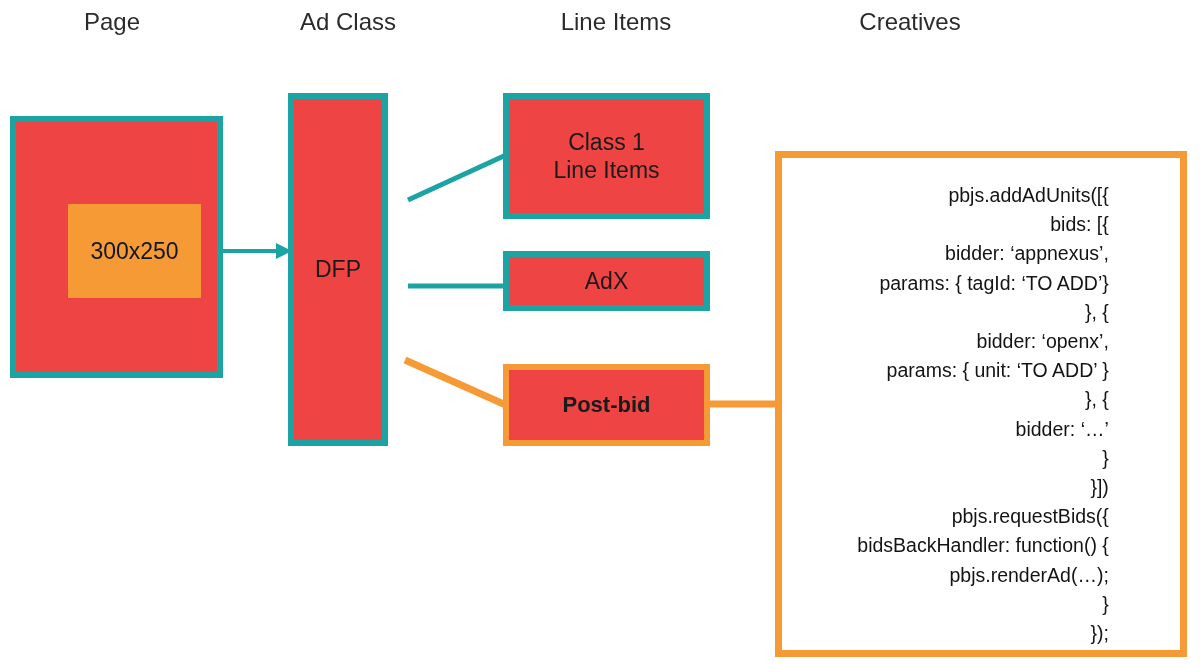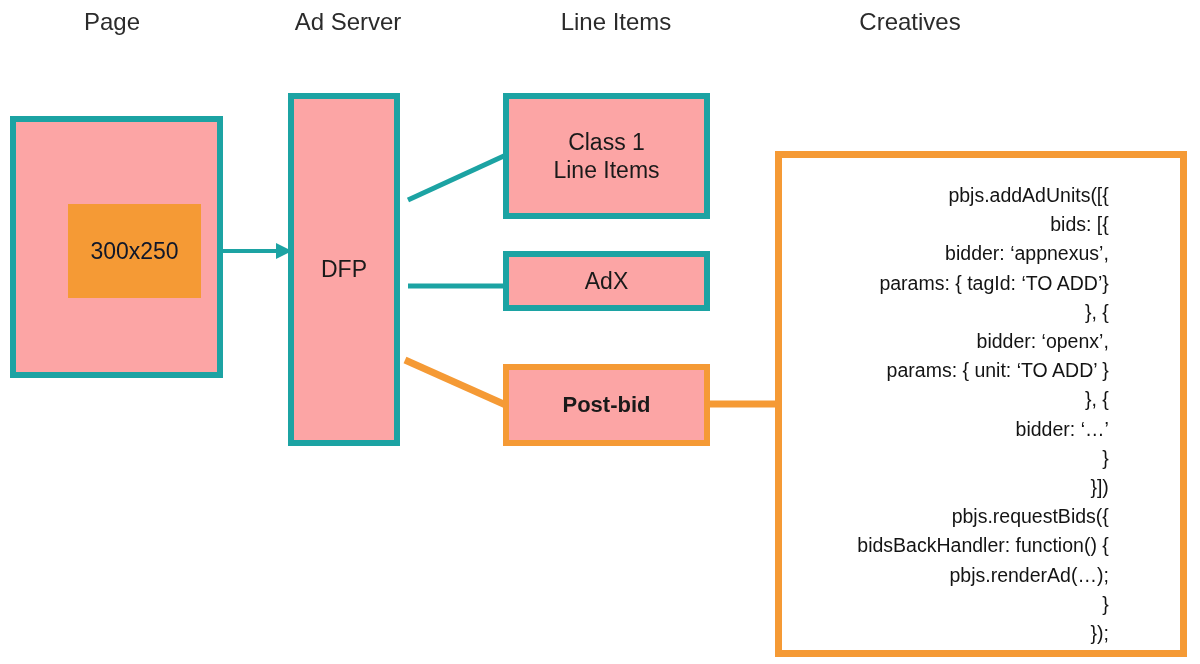--- a/index.html
+++ b/index.html
@@ -31,21 +31,21 @@
     font-size: 24px;
     color: #2b2b2b;
     font-weight: 400;
     text-align: center;
     white-space: nowrap;
     letter-spacing: 0px;
   }
   .node-box {
     position: absolute;
     box-sizing: border-box;
-    background: #fca5a5;
+    background: #ef4444;
     display: flex;
     align-items: center;
     justify-content: center;
     text-align: center;
   }
   .node-label {
     font-size: 23px;
     color: #1a1a1a;
     line-height: 1.22;
     white-space: pre-line;
@@ -64,21 +64,21 @@
     width: 133px; height: 94px;
     background: #f59a35;
     border: none;
   }
   #adslot-box .node-label {
     color: #0f172a;
     font-size: 23px;
   }
   #dfp-box {
     left: 288px; top: 93px;
-    width: 112px; height: 353px;
+    width: 100px; height: 353px;
     border: 6px solid #1ca3a3;
   }
   #class1-box {
     left: 503px; top: 93px;
     width: 207px; height: 126px;
     border: 6px solid #1ca3a3;
   }
   #adx-box {
     left: 503px; top: 251px;
     width: 207px; height: 60px;
@@ -115,21 +115,21 @@
     font-weight: normal;
   }
 </style>
 </head>
 <body>
 
 <div id="diagram-root">
 
   <div class="col-header" id="hdr-page" style="left: 32px; top: 8px; width: 160px;">Page</div>
 
-  <div class="col-header" id="hdr-adserver" style="left: 258px; top: 8px; width: 180px;">Ad Server</div>
+  <div class="col-header" id="hdr-adserver" style="left: 258px; top: 8px; width: 180px;">Ad Class</div>
 
   <div class="col-header" id="hdr-lineitems" style="left: 516px; top: 8px; width: 200px;">Line Items</div>
 
   <div class="col-header" id="hdr-creatives" style="left: 810px; top: 8px; width: 200px;">Creatives</div>
 
   <svg class="svg-layer" viewBox="0 0 1200 664">
 
     <g>
       <line x1="201" y1="251" x2="278" y2="251" stroke="#1ca3a3" stroke-width="4"></line>
       <polygon points="292,251 276,243 276,259" fill="#1ca3a3"></polygon>

